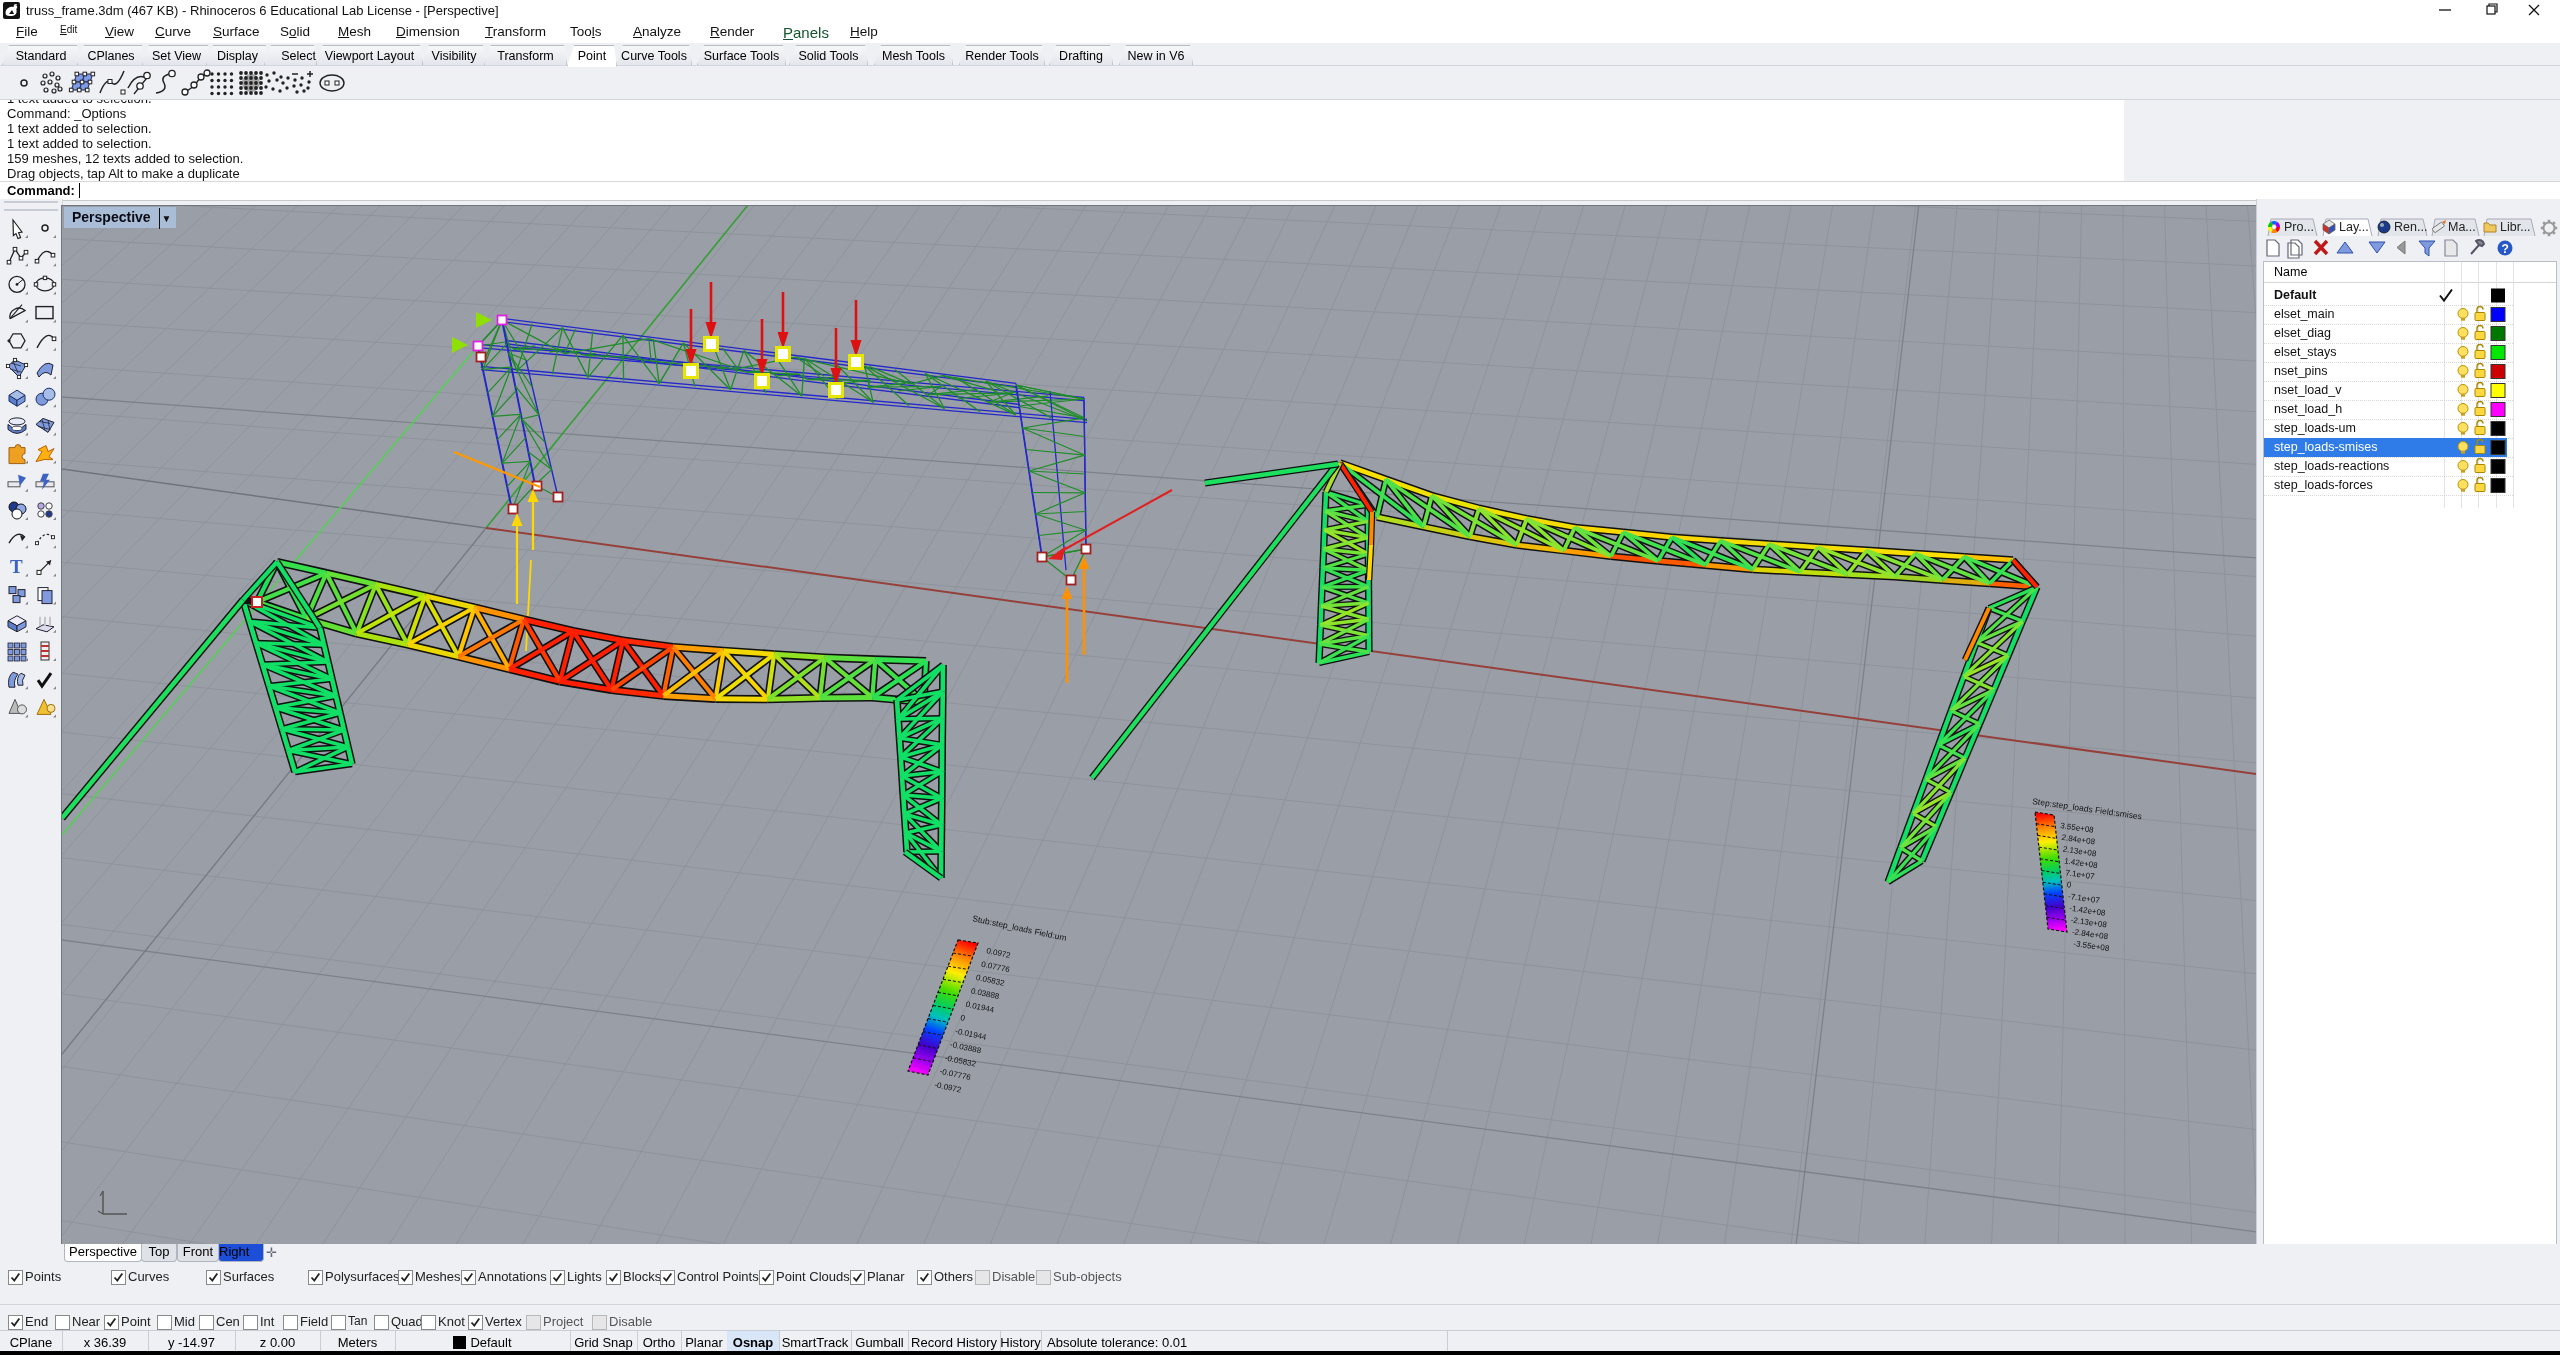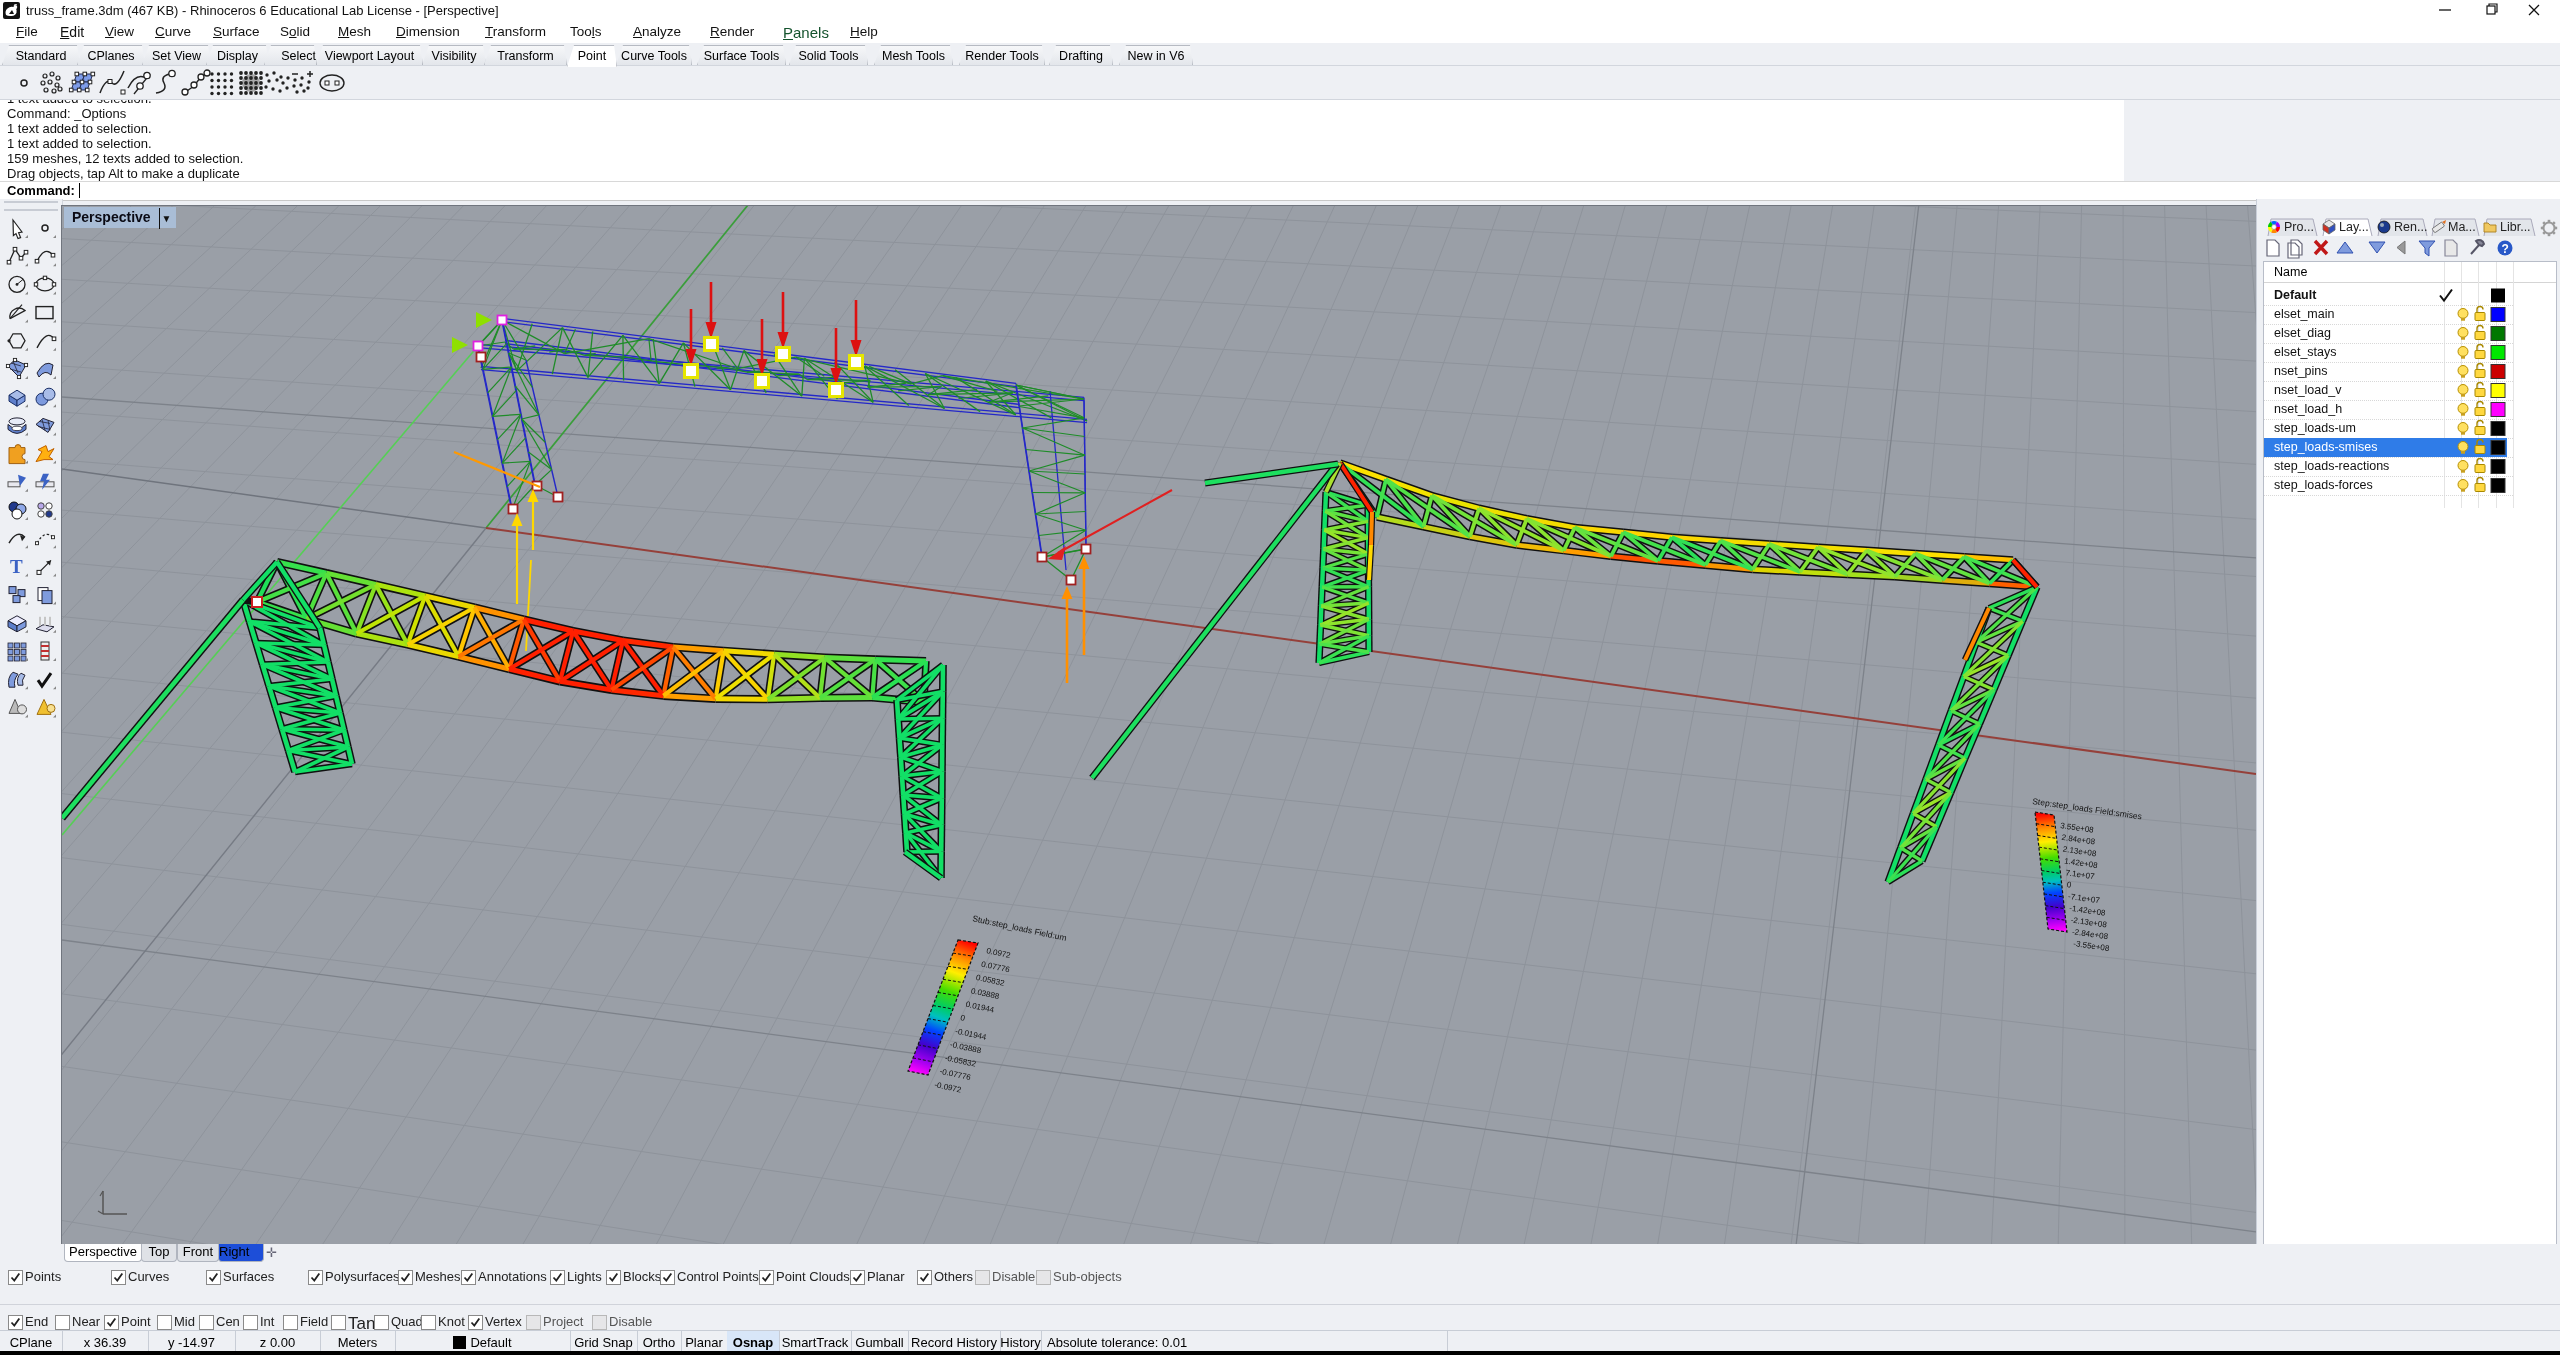--- a/index.html
+++ b/index.html
@@ -12,21 +12,21 @@
       <path d="M 14,10 h 12" stroke="#111" stroke-width="1.3"></path>
       <g stroke="#111" fill="none" stroke-width="1.2">
         <rect x="62" y="6" width="8" height="8"></rect>
         <path d="M 64,6 v -2 h 8 v 8 h -2"></path>
       </g>
       <path d="M 104,5 l 10,10 m 0,-10 l -10,10" stroke="#111" stroke-width="1.3"></path>
     </svg>
   </div>
 <div style="position:absolute;left:0;top:22px;width:2560px;height:21px;background:#ffffff;">
     <span style="position:absolute;left:16px;top:2px;font-size:13.5px;color:#111;"><u>F</u>ile</span>
-    <span style="position:absolute;left:60px;top:2px;font-size:14px;color:#111;"><u>E</u>dit</span>
+    <span style="position:absolute;left:60px;top:2px;font-size:10px;color:#111;"><u>E</u>dit</span>
     <span style="position:absolute;left:105px;top:2px;font-size:13.5px;color:#111;"><u>V</u>iew</span>
     <span style="position:absolute;left:155px;top:2px;font-size:13.5px;color:#111;"><u>C</u>urve</span>
     <span style="position:absolute;left:213px;top:2px;font-size:13.5px;color:#111;"><u>S</u>urface</span>
     <span style="position:absolute;left:280px;top:2px;font-size:13.5px;color:#111;">S<u>o</u>lid</span>
     <span style="position:absolute;left:338px;top:2px;font-size:13.5px;color:#111;"><u>M</u>esh</span>
     <span style="position:absolute;left:396px;top:2px;font-size:13.5px;color:#111;"><u>D</u>imension</span>
     <span style="position:absolute;left:485px;top:2px;font-size:13.5px;color:#111;"><u>T</u>ransform</span>
     <span style="position:absolute;left:570px;top:2px;font-size:13.5px;color:#111;">Too<u>l</u>s</span>
     <span style="position:absolute;left:633px;top:2px;font-size:13.5px;color:#111;"><u>A</u>nalyze</span>
     <span style="position:absolute;left:710px;top:2px;font-size:13.5px;color:#111;"><u>R</u>ender</span>
@@ -1572,21 +1572,21 @@
     <span style="position:absolute;left:121px;top:9px;font-size:13px;color:#222;font-weight:normal;white-space:nowrap;">Point</span>
     <span style="position:absolute;left:157px;top:10px;width:13px;height:13px;background:#fff;border:1px solid #8a8a8a;display:inline-block;"></span>
     <span style="position:absolute;left:174px;top:9px;font-size:13px;color:#222;font-weight:normal;white-space:nowrap;">Mid</span>
     <span style="position:absolute;left:199px;top:10px;width:13px;height:13px;background:#fff;border:1px solid #8a8a8a;display:inline-block;"></span>
     <span style="position:absolute;left:216px;top:9px;font-size:13px;color:#222;font-weight:normal;white-space:nowrap;">Cen</span>
     <span style="position:absolute;left:243px;top:10px;width:13px;height:13px;background:#fff;border:1px solid #8a8a8a;display:inline-block;"></span>
     <span style="position:absolute;left:260px;top:9px;font-size:13px;color:#222;font-weight:normal;white-space:nowrap;">Int</span>
     <span style="position:absolute;left:283px;top:10px;width:13px;height:13px;background:#fff;border:1px solid #8a8a8a;display:inline-block;"></span>
     <span style="position:absolute;left:300px;top:9px;font-size:13px;color:#222;font-weight:normal;white-space:nowrap;">Field</span>
     <span style="position:absolute;left:331px;top:10px;width:13px;height:13px;background:#fff;border:1px solid #8a8a8a;display:inline-block;"></span>
-    <span style="position:absolute;left:348px;top:9px;font-size:17px;color:#222;font-weight:normal;white-space:nowrap;">Tan</span>
+    <span style="position:absolute;left:348px;top:9px;font-size:12px;color:#222;font-weight:normal;white-space:nowrap;">Tan</span>
     <span style="position:absolute;left:374px;top:10px;width:13px;height:13px;background:#fff;border:1px solid #8a8a8a;display:inline-block;"></span>
     <span style="position:absolute;left:391px;top:9px;font-size:13px;color:#222;font-weight:normal;white-space:nowrap;">Quad</span>
     <span style="position:absolute;left:421px;top:10px;width:13px;height:13px;background:#fff;border:1px solid #8a8a8a;display:inline-block;"></span>
     <span style="position:absolute;left:438px;top:9px;font-size:13px;color:#222;font-weight:normal;white-space:nowrap;">Knot</span>
     <span style="position:absolute;left:468px;top:10px;width:13px;height:13px;background:#fff;border:1px solid #8a8a8a;display:inline-block;">
       <svg width="13" height="13" viewBox="0 0 13 13" style="position:absolute;left:0;top:0">
         <path d="M 2.5,6.5 l 2.8,3 l 5,-7" stroke="#222" stroke-width="1.8" fill="none"></path>
       </svg>
     </span>
     <span style="position:absolute;left:485px;top:9px;font-size:13px;color:#222;font-weight:normal;white-space:nowrap;">Vertex</span>

